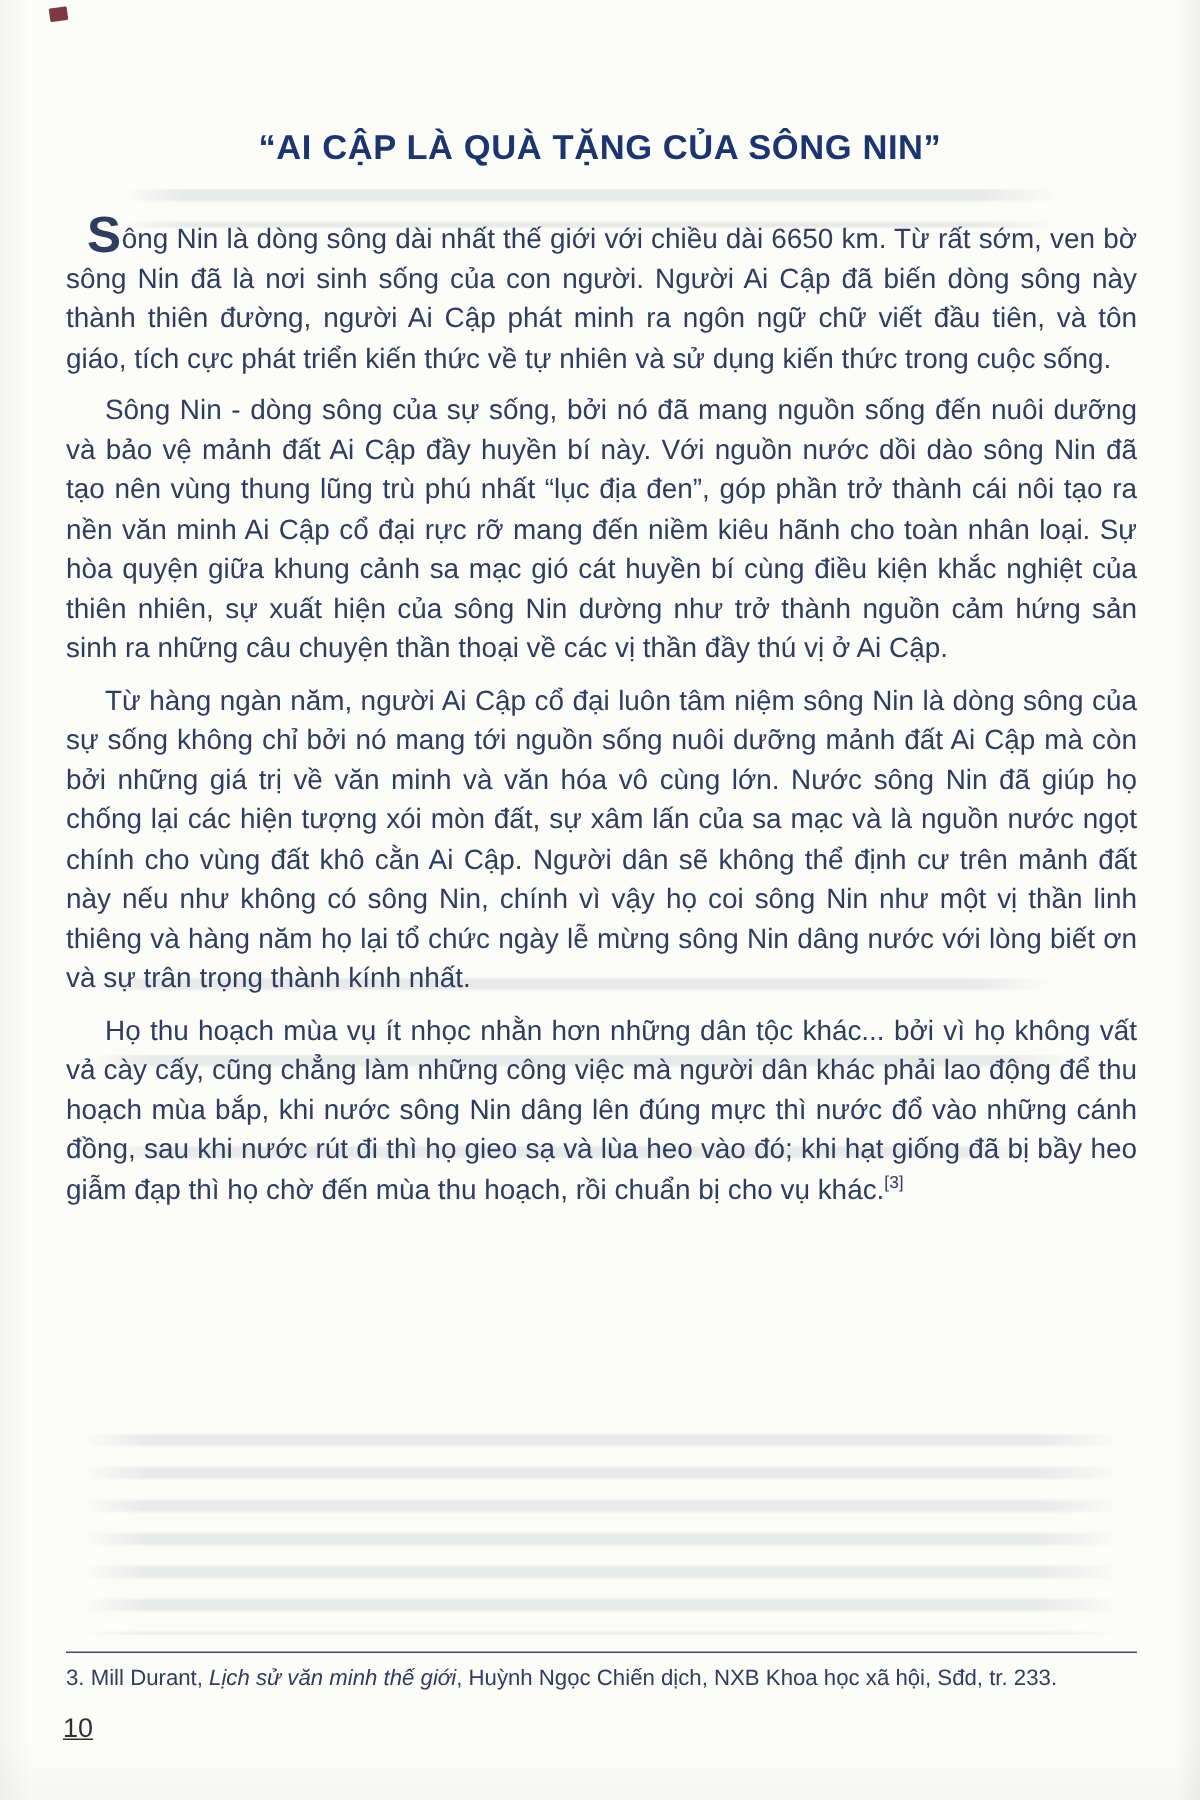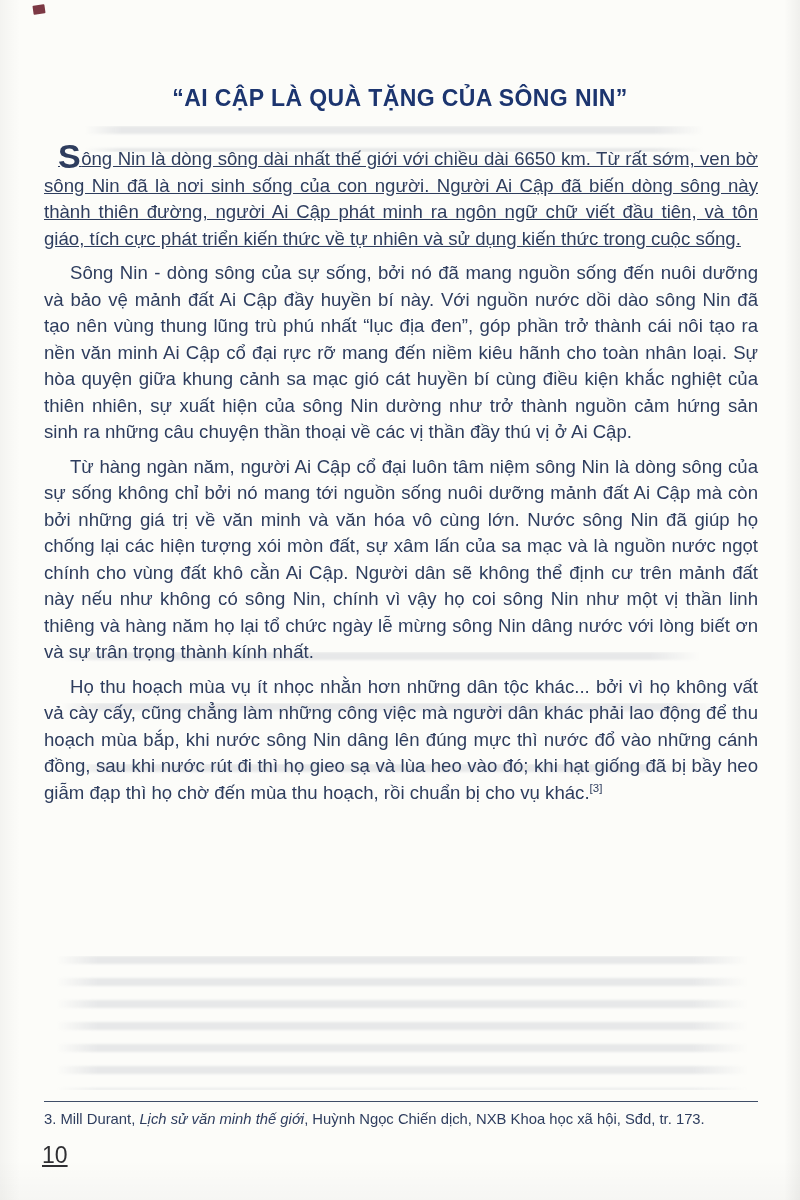--- a/index.html
+++ b/index.html
@@ -48,41 +48,41 @@
     color:#1c356f;
   }
   
   .content{
     position:absolute;left:44px;top:146px;width:714px;z-index:2;
     font-size:18.6px;line-height:26.5px;
     color:#2e3d5e;
     text-align:justify;
   }
   .para{margin:0 0 8px;text-indent:26px;}
-  .para.lead{text-indent:14px;text-decoration:underline;}
+  .para.lead{text-indent:14px;}
   .dropcap{
     font-size:34px;line-height:20px;font-weight:600;
     letter-spacing:.5px;vertical-align:-3px;
   }
   .quote{}
   sup.ref{font-size:11.5px;vertical-align:super;line-height:0;}
   
   .footnote-rule{
     position:absolute;left:44px;top:1101px;width:714px;z-index:2;
     border-top:1.6px solid #3f4e68;
   }
   .footnote{
     position:absolute;left:44px;top:1110px;width:714px;z-index:2;
     font-size:14.8px;line-height:19px;color:#2e3d5e;
   }
   .footnote i{font-style:italic;}
   
   .page-number{
     position:absolute;left:42px;top:1142px;z-index:2;
-    font-size:23px;color:#2f2f33;text-decoration:underline;
+    font-size:18px;color:#2f2f33;text-decoration:underline;
   }
 </style>
 </head>
 <body>
 
 <div class="page">
 
   <div class="ink-mark"></div>
   <div class="ghost ghost-top"></div>
   <div class="ghost ghost-a"></div>
@@ -98,17 +98,17 @@
     <p class="para">Sông Nin - dòng sông của sự sống, bởi nó đã mang nguồn sống đến nuôi dưỡng và bảo vệ mảnh đất Ai Cập đầy huyền bí này. Với nguồn nước dồi dào sông Nin đã tạo nên vùng thung lũng trù phú nhất “lục địa đen”, góp phần trở thành cái nôi tạo ra nền văn minh Ai Cập cổ đại rực rỡ mang đến niềm kiêu hãnh cho toàn nhân loại. Sự hòa quyện giữa khung cảnh sa mạc gió cát huyền bí cùng điều kiện khắc nghiệt của thiên nhiên, sự xuất hiện của sông Nin dường như trở thành nguồn cảm hứng sản sinh ra những câu chuyện thần thoại về các vị thần đầy thú vị ở Ai Cập.</p>
 
     <p class="para">Từ hàng ngàn năm, người Ai Cập cổ đại luôn tâm niệm sông Nin là dòng sông của sự sống không chỉ bởi nó mang tới nguồn sống nuôi dưỡng mảnh đất Ai Cập mà còn bởi những giá trị về văn minh và văn hóa vô cùng lớn. Nước sông Nin đã giúp họ chống lại các hiện tượng xói mòn đất, sự xâm lấn của sa mạc và là nguồn nước ngọt chính cho vùng đất khô cằn Ai Cập. Người dân sẽ không thể định cư trên mảnh đất này nếu như không có sông Nin, chính vì vậy họ coi sông Nin như một vị thần linh thiêng và hàng năm họ lại tổ chức ngày lễ mừng sông Nin dâng nước với lòng biết ơn và sự trân trọng thành kính nhất.</p>
 
 
 
     <p class="para quote"><span>Họ thu hoạch mùa vụ ít nhọc nhằn hơn những dân tộc khác... bởi vì họ không vất vả cày cấy, cũng chẳng làm những công việc mà người dân khác phải lao động để thu hoạch mùa bắp, khi nước sông Nin dâng lên đúng mực thì nước đổ vào những cánh đồng, sau khi nước rút đi thì họ gieo sạ và lùa heo vào đó; khi hạt giống đã bị bầy heo giẫm đạp thì họ chờ đến mùa thu hoạch, rồi chuẩn bị cho vụ khác.</span><sup class="ref">[3]</sup></p>
   </div>
 
   <div class="footnote-rule"></div>
-  <div class="footnote"><span>3. Mill Durant, </span><i>Lịch sử văn minh thế giới</i><span>, Huỳnh Ngọc Chiến dịch, NXB Khoa học xã hội, Sđd, tr. 173.</span></div>
+  <div class="footnote"><span>3. Mill Durant, </span><i>Lịch sử văn minh thế giới</i><span>, Huỳnh Ngọc Chiến dịch, NXB Khoa học xã hội, Sđd, tr. 233.</span></div>
 
   <div class="page-number">10</div>
 
 </div>
 
 </body></html>

